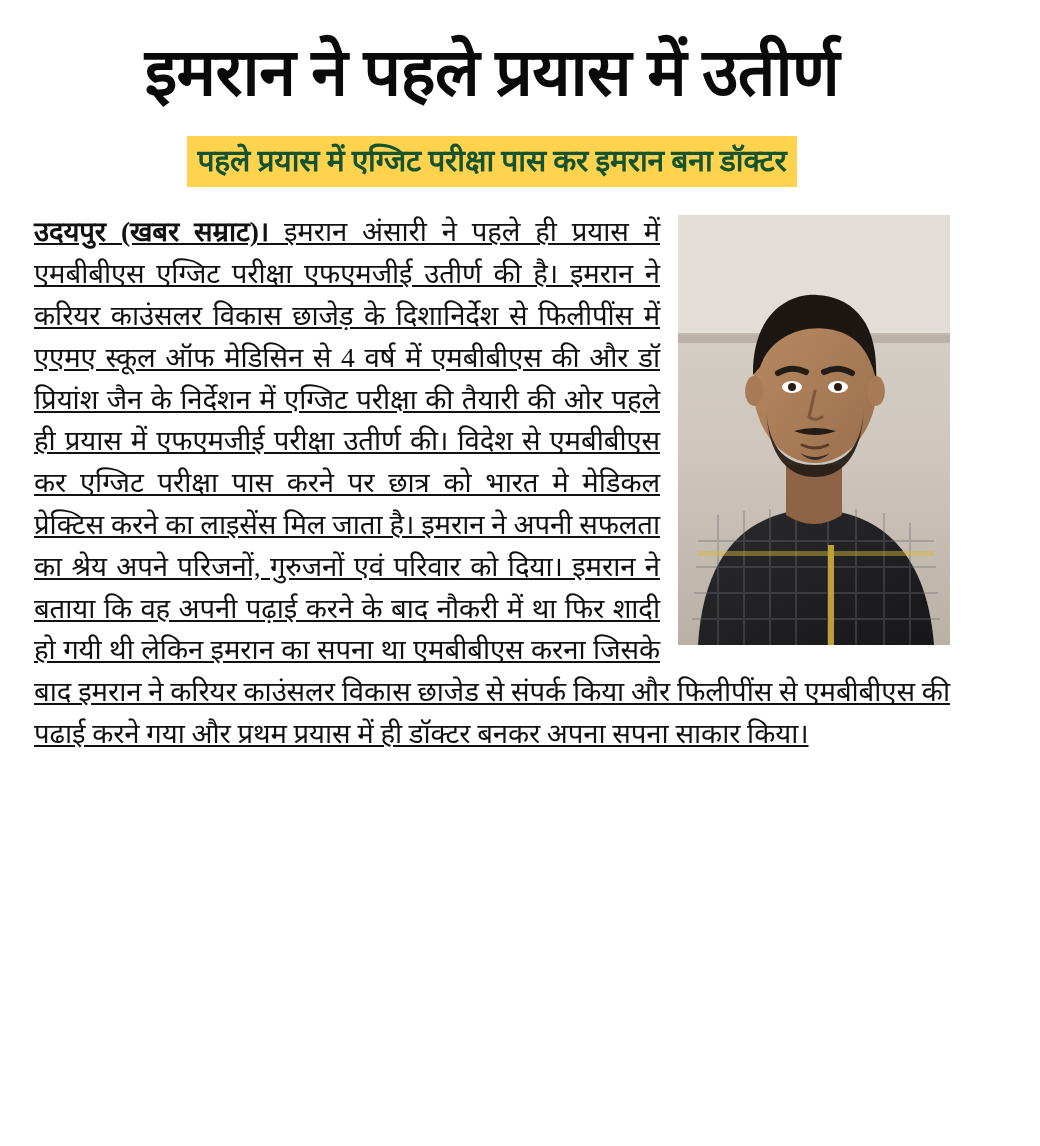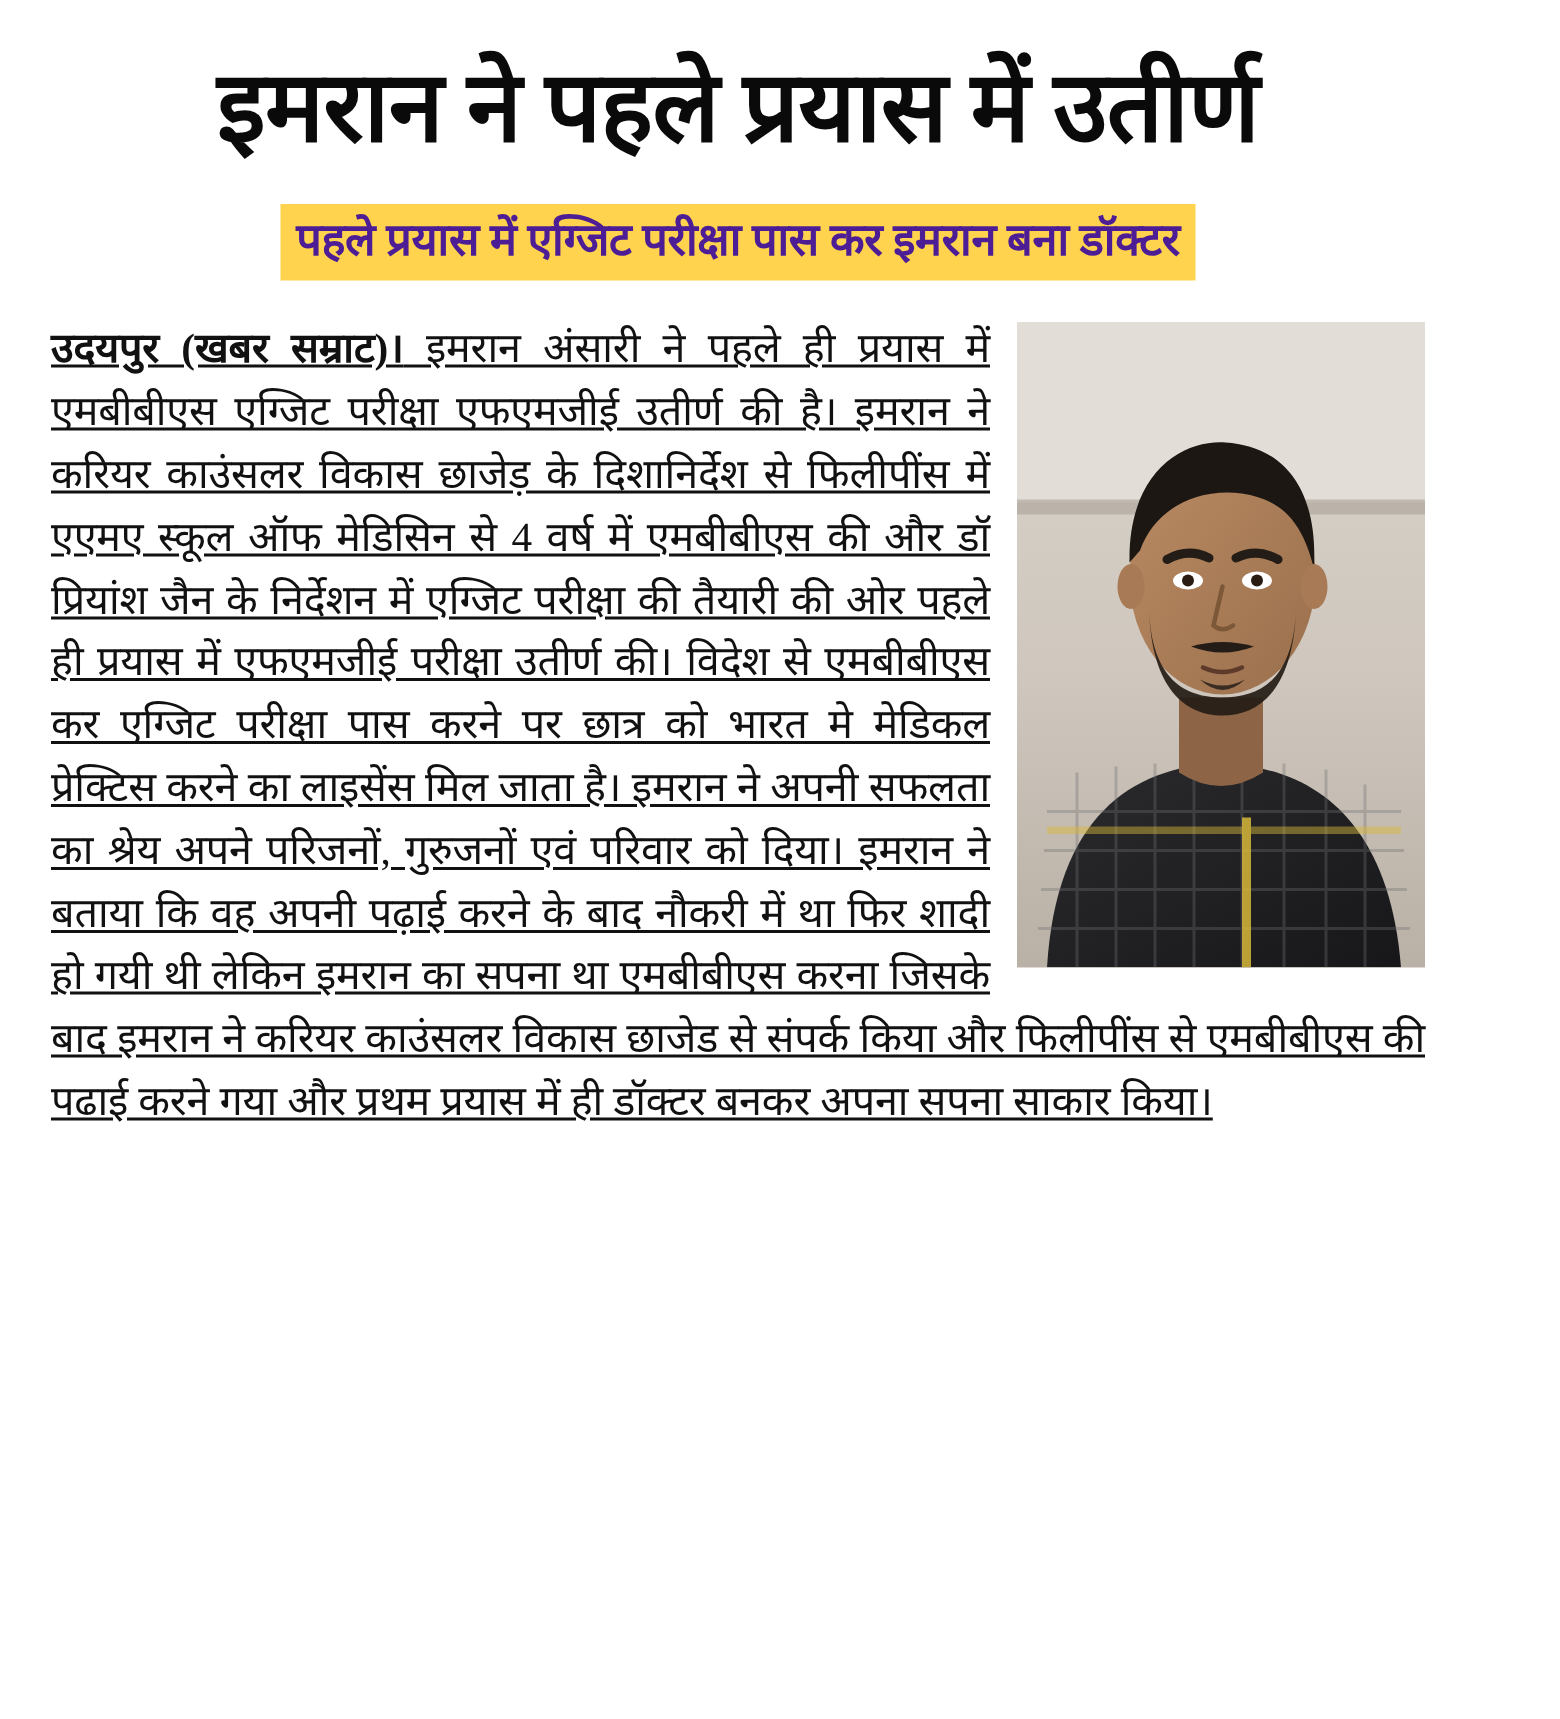--- a/index.html
+++ b/index.html
@@ -45,21 +45,21 @@
   }
 
   
   .subhead-wrap {
     margin-top: 26px;
     text-align: center;
   }
   .subhead {
     display: inline-block;
     background: #ffd34d;
-    color: #4c1d95;
+    color: #14532d;
     font-weight: 700;
     font-size: 30px;
     line-height: 1.25;
     padding: 6px 10px 8px 10px;
     white-space: nowrap;
     letter-spacing: -0.2px;
   }
 
   
   .article {

